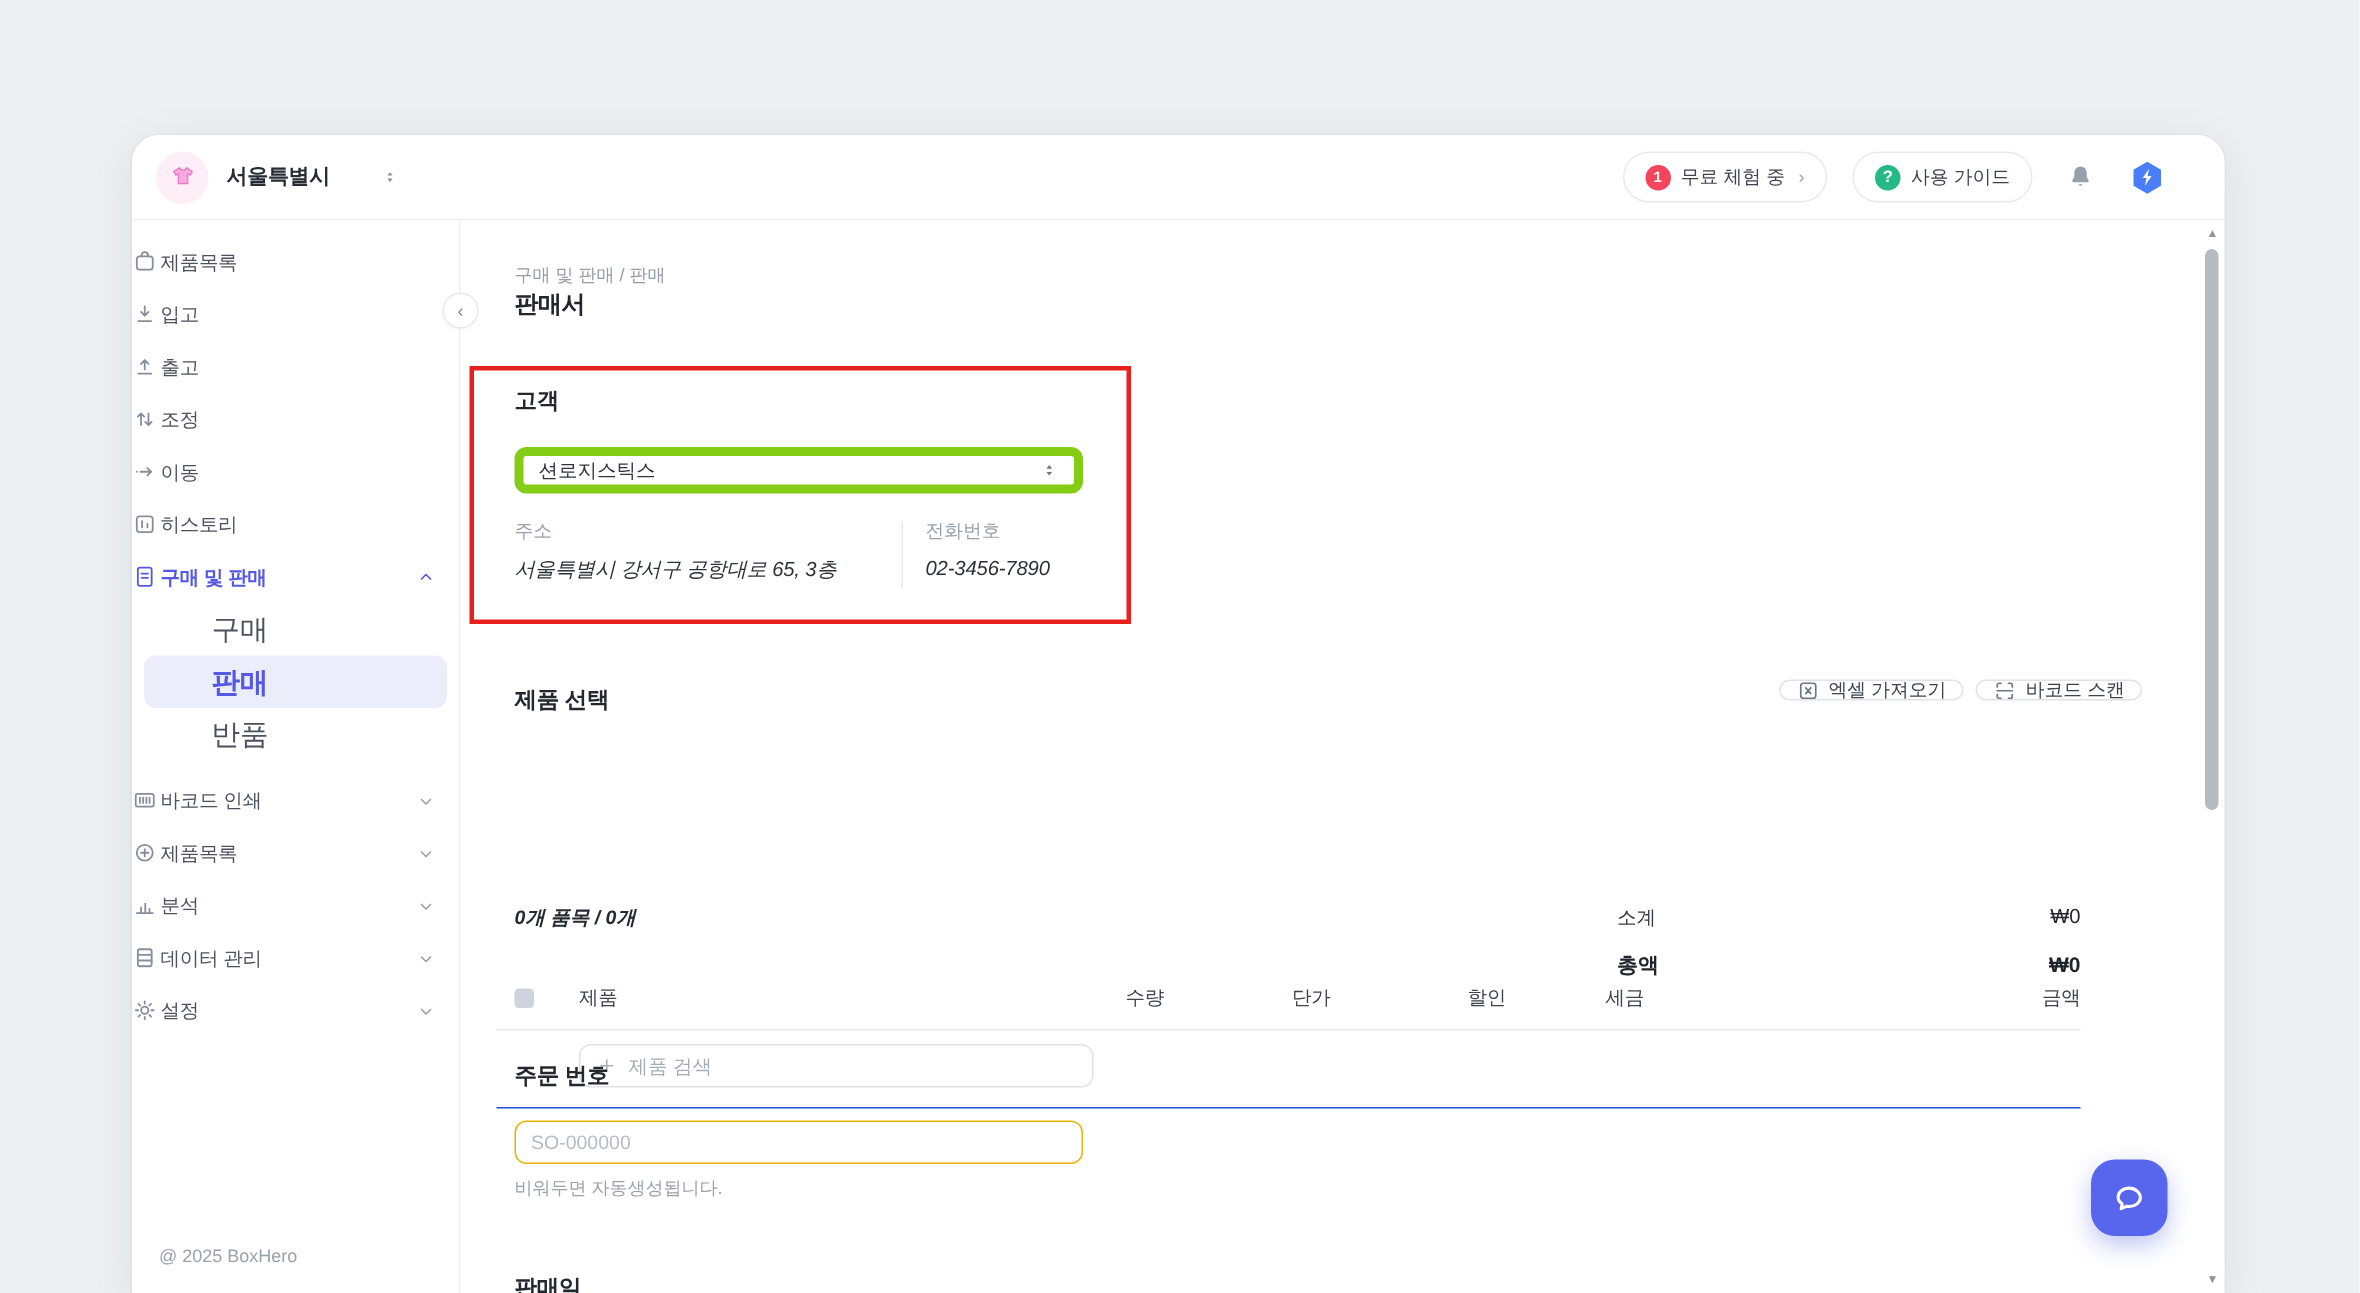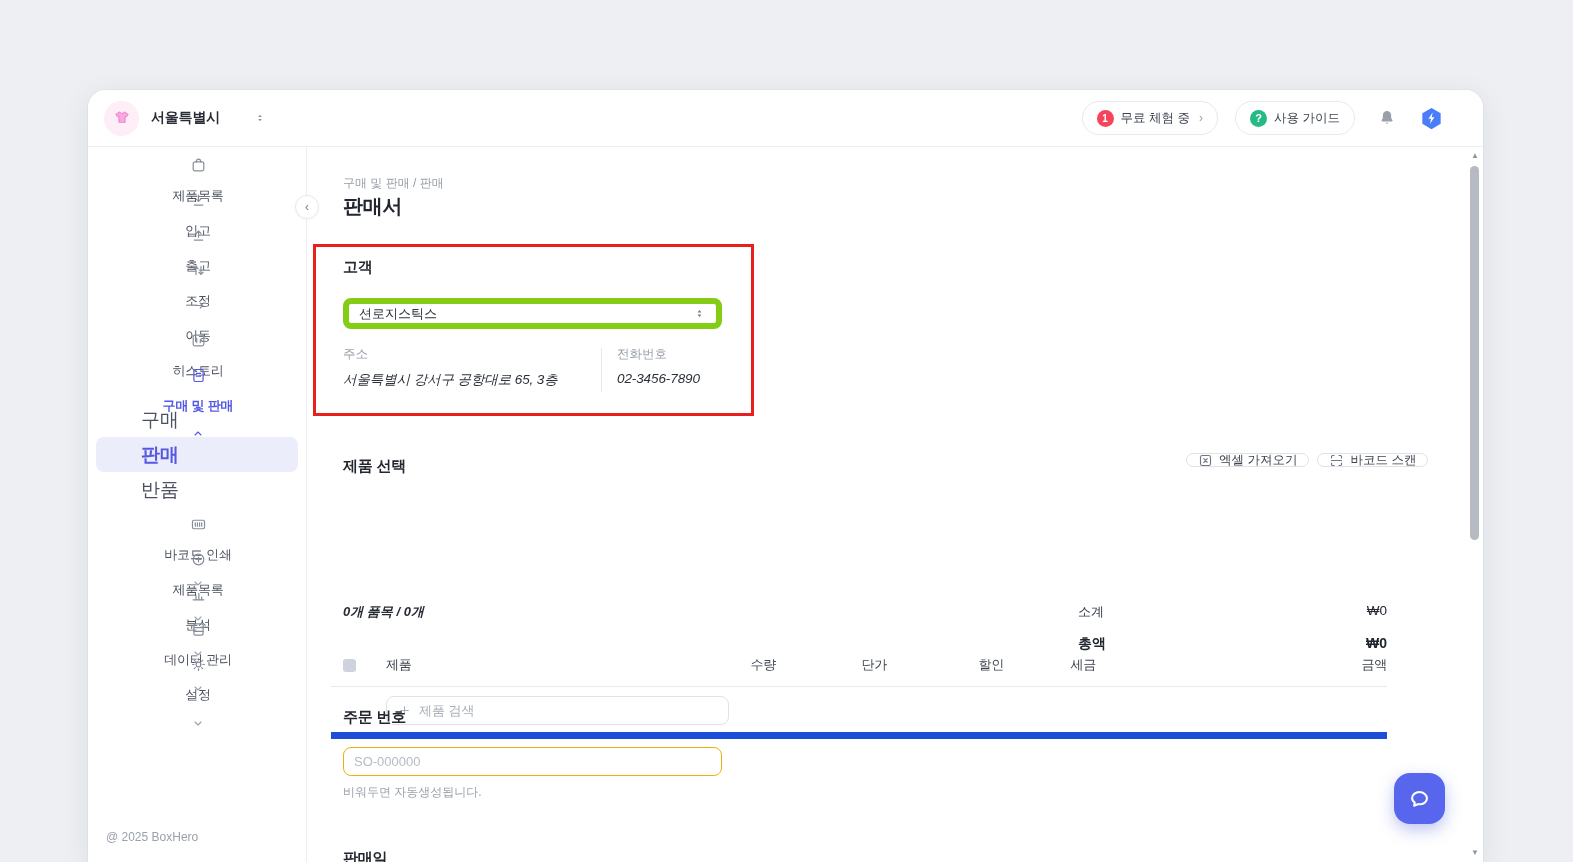--- a/index.html
+++ b/index.html
@@ -21,38 +21,38 @@
   .pill + .pill { margin-left:17px; }
   .badge-red { width:17px; height:17px; border-radius:50%; background:#f5455c; color:#fff; font-size:10px; font-weight:700;
                display:flex; align-items:center; justify-content:center; }
   .badge-green { width:17px; height:17px; border-radius:50%; background:#25b984; color:#fff; font-size:11px; font-weight:700;
                display:flex; align-items:center; justify-content:center; }
   .pill .chev { color:#9aa0ab; font-size:12px; margin-left:2px; }
   .icon-btn { margin-left:22px; background:none; border:none; cursor:pointer; display:flex; align-items:center; }
 
   
   .sidebar { position:absolute; left:0; top:57px; bottom:0; width:219px; border-right:1px solid #eceef1; background:#fff; padding-top:10px; }
-  .nav-item { height:35px; display:flex; align-items:center; padding:0 16px 0 18px; gap:13px; font-size:13px; color:#4b515e; cursor:pointer;flex-direction:column; }
+  .nav-item { height:35px; display:flex; align-items:center; padding:0 16px 0 0; gap:2px; font-size:13px; color:#4b515e; cursor:pointer; }
   .nav-item .nico { width:17px; height:17px; color:#878e9b; flex:0 0 17px; display:flex; }
   .nav-item .nlabel { flex:1; letter-spacing:-.2px; }
   .nav-item .nchev { color:#9aa0ab; display:flex; }
   .nav-item.active { color:#5458e3; font-weight:700; }
   .nav-item.active .nico, .nav-item.active .nchev { color:#5458e3; }
   .sub-item { height:35px; display:flex; align-items:center; padding-left:45px; font-size:19px; color:#4b515e; cursor:pointer; margin:0 8px; border-radius:8px; }
   .sub-item.selected { background:#ecedfa; color:#5458e3; font-weight:700; }
   .nav-gap { height:9px; }
   .sidebar-footer { position:absolute; left:18px; bottom:18px; font-size:12px; color:#9aa1ac; }
   .collapse-btn { position:absolute; left:207px; top:105px; width:24px; height:24px; border-radius:50%; background:#fff;
                   border:1px solid #e7e9ed; color:#7b828f; display:flex; align-items:center; justify-content:center;
                   font-size:12px; cursor:pointer; z-index:20; box-shadow:0 1px 3px rgba(0,0,0,.04); }
 
   
   .main { position:absolute; left:219px; top:57px; right:0; bottom:0; background:#fff; overflow:hidden; }
   .breadcrumb { position:absolute; left:36px; top:28px; font-size:12px; color:#959ca7; }
-  .page-title { position:absolute; left:36px; top:46px; font-size:20px; font-weight:700; color:#21252e; letter-spacing:-.3px;text-align:right; }
+  .page-title { position:absolute; left:36px; top:46px; font-size:16px; font-weight:700; color:#21252e; letter-spacing:-.3px;text-align:right; }
 
   .annotation { position:absolute; left:6px; top:97px; width:441px; height:172px; border:3px solid #e8201d; z-index:40; pointer-events:none; }
 
   .sec-heading { position:absolute; font-size:15px; font-weight:700; color:#23272f; letter-spacing:-.2px; }
   .select-box { position:absolute; left:36px; top:151px; width:379px; height:31px; border:6px solid #84cc16; border-radius:8px;
                 display:flex; align-items:center; padding:0 10px; font-size:13px; color:#2f3540; cursor:pointer; background:#fff; }
   .select-box .grow { flex:1; }
   .updown { color:#707683; display:flex; }
 
   .field-label { font-size:12.5px; color:#9aa1ad; }
@@ -65,21 +65,21 @@
   .sm-btn { height:14px; border:1px solid #dfe2e8; border-radius:8px; background:#fff; display:flex; align-items:center;
             gap:6px; padding:0 11px; font-size:12.5px; color:#3c424e; cursor:pointer; white-space:nowrap; }
   .sm-btn .bico { color:#6f7684; display:flex; }
 
   .thead { position:absolute; left:24px; top:497px; width:1056px; height:43px; border-bottom:1px solid #e8eaee; }
   .thead .cell { position:absolute; top:50%; transform:translateY(-50%); font-size:13px; color:#3d4450; letter-spacing:-.2px; }
   .chk { position:absolute; left:12px; top:15px; width:13px; height:13px; border-radius:3px; background:#ced3dd; cursor:pointer; }
   .c-product { left:55px; }
   .c-qty { right:611px; } .c-unit { right:500px; } .c-disc { right:383px; } .c-tax { right:291px; } .c-amt { right:0; }
 
-  .search-row { position:absolute; left:24px; top:540px; width:1056px; height:52px; border-bottom:7px solid #1d4ed8; }
+  .search-row { position:absolute; left:24px; top:540px; width:1056px; height:52px; border-bottom:1px solid #1d4ed8; }
   .search-box { position:absolute; left:55px; top:9px; width:343px; height:29px; border:1px solid #dfe2e8; border-radius:8px;
                 display:flex; align-items:center; gap:8px; padding:0 11px; font-size:13px; color:#a7aeb9; cursor:text; background:#fff; }
   .plus-glyph { color:#a7aeb9; display:flex; }
 
   .summary-line { position:absolute; left:36px; top:456px; width:1044px; height:20px; }
   .items-count { position:absolute; left:0; top:0; font-size:13px; font-weight:600; color:#262b33;font-style:italic; }
   .lab-sub { position:absolute; left:735px; top:0; font-size:13px; color:#343a45; }
   .val-sub { position:absolute; right:0; top:0; font-size:13.5px; color:#23272f; }
   .total-line { position:absolute; left:36px; top:488px; width:1044px; height:22px; }
   .lab-total { position:absolute; left:735px; top:0; font-size:14px; font-weight:700; color:#1f242c; }

